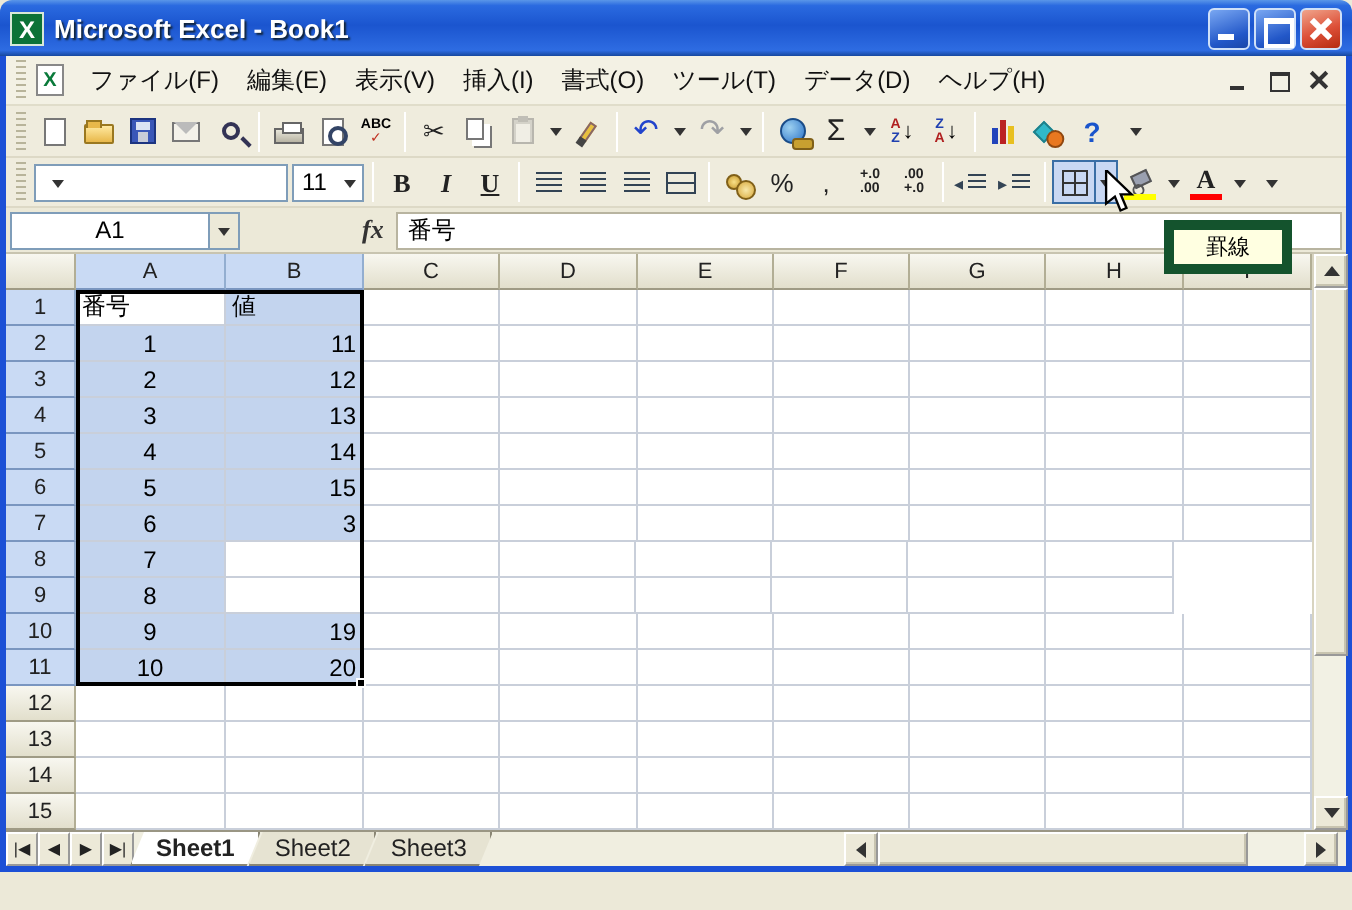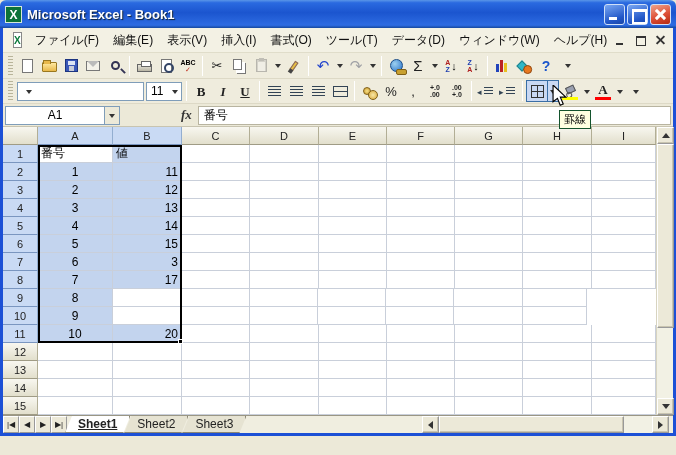--- a/index.html
+++ b/index.html
@@ -131,33 +131,33 @@
   .vthumb{position:absolute;left:0;top:17px;width:17px;height:184px;background:#ece9d8;border:1px solid #fff;border-right-color:#999;border-bottom-color:#999;box-shadow:inset -1px -1px 0 #c8c4b0;}
   .vs-dn{position:absolute;bottom:0;left:0;}
   
   .tabstrip{height:18px;background:#f0eee0;border-top:1px solid #9a9684;display:flex;align-items:stretch;position:relative;}
   .navbtns{display:flex;}
   .navbtn{width:16px;display:flex;align-items:center;justify-content:center;background:#ece9d8;border:1px solid #fff;border-right-color:#999;border-bottom-color:#999;font-size:8px;color:#222;}
   .tabs{display:flex;margin-left:4px;}
   .tab{padding:0 12px;font-size:12px;display:flex;align-items:center;background:#e6e3d2;border:1px solid #8a8674;border-top:none;
       clip-path:polygon(7px 0,100% 0,calc(100% - 7px) 100%,0 100%);margin-left:-6px;color:#222;}
   .tab.active{background:#fff;font-weight:bold;z-index:2;}
-  .tab.active span{text-decoration:underline;}
+  .tab.active span{}
   .hscroll{position:absolute;right:4px;top:0;height:17px;display:flex;}
   .hthumb{width:185px;height:17px;background:#ece9d8;border:1px solid #fff;border-right-color:#999;border-bottom-color:#999;box-shadow:inset -1px -1px 0 #c8c4b0;}
   .htrack{width:28px;height:17px;background:#f2f1e4;}
   
   .statusbar{height:19px;background:#ece9d8;border-top:1px solid #fff;box-shadow:inset 0 1px 0 #d8d4c0;position:relative;font-size:12px;color:#222;}
   .st-mode{position:absolute;left:8px;top:2px;}
   .st-sum{position:absolute;left:347px;top:2px;}
   .sizegrip{position:absolute;right:1px;bottom:1px;width:14px;height:14px;
      background:repeating-linear-gradient(135deg,transparent 0 3px,#b8b4a0 3px 4px,#fff 4px 5px);clip-path:polygon(100% 0,100% 100%,0 100%);}
   .btmframe{height:3px;background:var(--frame);}
   
-  .tooltip{position:absolute;left:559px;top:110px;background:var(--tooltipbg);border:1px solid #14532d;font-size:11px;padding:1px 4px;z-index:50;color:#000;}
+  .tooltip{position:absolute;left:582px;top:110px;background:var(--tooltipbg);border:5px solid #14532d;font-size:11px;padding:1px 16px;z-index:50;color:#000;}
   .cursor{position:absolute;left:551px;top:85px;z-index:60;pointer-events:none;}
 </style>
 </head>
 <body>
 
 <div id="win" style="--frame: #1c50d6; --selfill: #c3d4ee; --tooltipbg: #ffffe1;">
   <div class="titlebar">
     <div class="xlicon">X</div>
     <div class="title">Microsoft Excel - Book1</div>
     <div class="tbtns">
@@ -171,21 +171,20 @@
       <div class="grip"></div>
       <div class="bookicon">X</div>
       <div id="menu-items" style="display:flex;">
           <span class="menuitem">ファイル(F)</span>
           <span class="menuitem">編集(E)</span>
           <span class="menuitem">表示(V)</span>
           <span class="menuitem">挿入(I)</span>
           <span class="menuitem">書式(O)</span>
           <span class="menuitem">ツール(T)</span>
           <span class="menuitem">データ(D)</span>
-          <span class="menuitem">ウィンドウ(W)</span>
           <span class="menuitem">ヘルプ(H)</span>
         </div>
       <div class="menu-ctl">
         <div class="mc mc-min"></div>
         <div class="mc mc-rest"></div>
         <div class="mc mc-close"></div>
       </div>
     </div>
     <div class="toolbar" id="std-toolbar">
         <div class="grip"></div>
@@ -465,21 +464,20 @@
             <div class="cell" style="width: 69px;"></div>
             <div class="cell" style="width: 68px;"></div>
             <div class="cell" style="width: 68px;"></div>
             <div class="cell" style="width: 68px;"></div>
             <div class="cell" style="width: 69px;"></div>
             <div class="cell" style="width: 64px;"></div>
           </div>
           <div class="grow">
             <div class="rhdr sel">8</div>
             <div class="cell sel ctr" style="width: 75px;">7</div>
-            <div class="cell sel rgt" style="width: 69px;">17</div>
             <div class="cell" style="width: 68px;"></div>
             <div class="cell" style="width: 69px;"></div>
             <div class="cell" style="width: 68px;"></div>
             <div class="cell" style="width: 68px;"></div>
             <div class="cell" style="width: 68px;"></div>
             <div class="cell" style="width: 69px;"></div>
             <div class="cell" style="width: 64px;"></div>
           </div>
           <div class="grow">
             <div class="rhdr sel">9</div>
@@ -488,20 +486,21 @@
             <div class="cell" style="width: 69px;"></div>
             <div class="cell" style="width: 68px;"></div>
             <div class="cell" style="width: 68px;"></div>
             <div class="cell" style="width: 68px;"></div>
             <div class="cell" style="width: 69px;"></div>
             <div class="cell" style="width: 64px;"></div>
           </div>
           <div class="grow">
             <div class="rhdr sel">10</div>
             <div class="cell sel ctr" style="width: 75px;">9</div>
+            <div class="cell sel rgt" style="width: 69px;">19</div>
             <div class="cell" style="width: 68px;"></div>
             <div class="cell" style="width: 69px;"></div>
             <div class="cell" style="width: 68px;"></div>
             <div class="cell" style="width: 68px;"></div>
             <div class="cell" style="width: 68px;"></div>
             <div class="cell" style="width: 69px;"></div>
             <div class="cell" style="width: 64px;"></div>
           </div>
           <div class="grow">
             <div class="rhdr sel">11</div>

